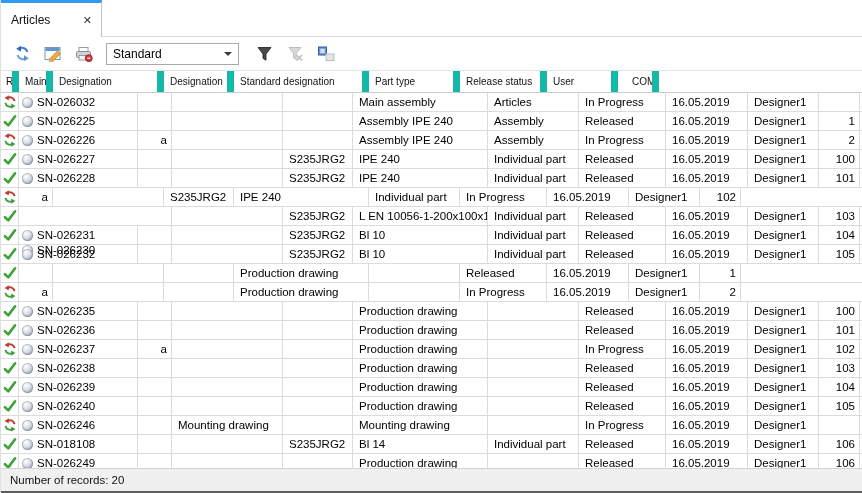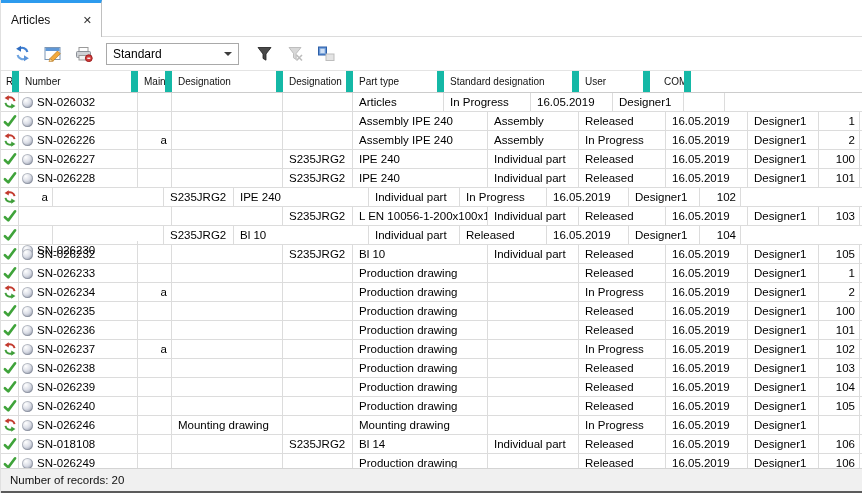--- a/index.html
+++ b/index.html
@@ -101,46 +101,47 @@
         <rect x="1.5" y="1" width="8" height="8" fill="#5b8fd9" stroke="#2d5fa6"></rect>
         <rect x="3" y="2.5" width="5" height="5" fill="#cfe0f5" stroke="#7ba3d6" stroke-width="0.7"></rect>
         <rect x="9" y="8" width="8" height="6.5" fill="#e4e4e4" stroke="#bdbdbd"></rect>
       </svg>
     </button>
   </div>
 
   <div class="table">
     <div class="thead">
         <div class="hcell" data-key="release" style="width: 18px;">Re</div>
-        <div class="hcell" data-key="number" style="width: 119px;">Number</div>
         <div class="hcell" data-key="index" style="width: 34px;">Main</div>
         <div class="hcell" data-key="designation" style="width: 111px;">Designation</div>
         <div class="hcell" data-key="designation2" style="width: 70px;">Designation</div>
+        <div class="hcell" data-key="standard_designation" style="width: 135px;">Standard designation</div>
         <div class="hcell" data-key="part_type" style="width: 91px;">Part type</div>
-        <div class="hcell" data-key="standard_designation" style="width: 135px;">Standard designation</div>
+        <div class="hcell" data-key="release_status" style="width: 87px;">Release status</div>
         <div class="hcell" data-key="user" style="width: 71px;">User</div>
         <div class="hcell" data-key="com" style="width: 41px;">COM</div>
       </div>
     <div class="tbody">
         <div class="trow">
           <div class="cell icon-cell" data-key="release" style="width: 18px;">
   <svg width="14" height="14" viewBox="0 0 16 16">
     <path d="M13.2 7 A5.4 5.4 0 0 0 4.8 3.5" stroke="#c23a2e" stroke-width="2.3" fill="none"></path>
     <polygon points="6.6,0.4 1.8,3.4 6.6,6.4" fill="#c23a2e"></polygon>
     <path d="M2.8 9 A5.4 5.4 0 0 0 11.2 12.5" stroke="#3f9e3a" stroke-width="2.3" fill="none"></path>
     <polygon points="9.4,15.6 14.2,12.6 9.4,9.6" fill="#3f9e3a"></polygon>
   </svg>
 </div>
           <div class="cell cell-number" data-key="number" style="width: 119px;">
             <span class="sphere"></span>
             <span>SN-026032</span>
           </div>
           <div class="cell" data-key="index" style="width: 34px; justify-content: flex-end;"></div>
           <div class="cell" data-key="designation" style="width: 111px;"></div>
           <div class="cell" data-key="designation2" style="width: 70px;"></div>
+          <div class="cell" data-key="standard_designation" style="width: 135px;">Main assembly</div>
           <div class="cell" data-key="part_type" style="width: 91px;">Articles</div>
           <div class="cell" data-key="release_status" style="width: 87px;">In Progress</div>
           <div class="cell" data-key="creation_date" style="width: 82px;">16.05.2019</div>
           <div class="cell" data-key="user" style="width: 71px;">Designer1</div>
           <div class="cell" data-key="com" style="width: 41px; justify-content: flex-end;"></div>
         </div>
         <div class="trow">
           <div class="cell icon-cell" data-key="release" style="width: 18px;">
   <svg width="14" height="14" viewBox="0 0 16 16">
     <path d="M2.2 9.4 L6 13 L13.8 2.6" stroke="#3fa33a" stroke-width="3" fill="none" stroke-linecap="round" stroke-linejoin="round"></path>
@@ -261,20 +262,24 @@
           <div class="cell" data-key="creation_date" style="width: 82px;">16.05.2019</div>
           <div class="cell" data-key="user" style="width: 71px;">Designer1</div>
           <div class="cell" data-key="com" style="width: 41px; justify-content: flex-end;">103</div>
         </div>
         <div class="trow">
           <div class="cell icon-cell" data-key="release" style="width: 18px;">
   <svg width="14" height="14" viewBox="0 0 16 16">
     <path d="M2.2 9.4 L6 13 L13.8 2.6" stroke="#3fa33a" stroke-width="3" fill="none" stroke-linecap="round" stroke-linejoin="round"></path>
   </svg>
 </div>
+          <div class="cell cell-number" data-key="number" style="width: 119px;">
+            <span class="sphere"></span>
+            <span>SN-026231</span>
+          </div>
           <div class="cell" data-key="index" style="width: 34px; justify-content: flex-end;"></div>
           <div class="cell" data-key="designation" style="width: 111px;"></div>
           <div class="cell" data-key="designation2" style="width: 70px;">S235JRG2</div>
           <div class="cell" data-key="standard_designation" style="width: 135px;">Bl 10</div>
           <div class="cell" data-key="part_type" style="width: 91px;">Individual part</div>
           <div class="cell" data-key="release_status" style="width: 87px;">Released</div>
           <div class="cell" data-key="creation_date" style="width: 82px;">16.05.2019</div>
           <div class="cell" data-key="user" style="width: 71px;">Designer1</div>
           <div class="cell" data-key="com" style="width: 41px; justify-content: flex-end;">104</div>
         </div>
@@ -297,47 +302,39 @@
           <div class="cell" data-key="creation_date" style="width: 82px;">16.05.2019</div>
           <div class="cell" data-key="user" style="width: 71px;">Designer1</div>
           <div class="cell" data-key="com" style="width: 41px; justify-content: flex-end;">105</div>
         </div>
         <div class="trow">
           <div class="cell icon-cell" data-key="release" style="width: 18px;">
   <svg width="14" height="14" viewBox="0 0 16 16">
     <path d="M2.2 9.4 L6 13 L13.8 2.6" stroke="#3fa33a" stroke-width="3" fill="none" stroke-linecap="round" stroke-linejoin="round"></path>
   </svg>
 </div>
-          <div class="cell cell-number" data-key="number" style="width: 119px;">
-            <span class="sphere"></span>
-            <span>SN-026233</span>
-          </div>
           <div class="cell" data-key="index" style="width: 34px; justify-content: flex-end;"></div>
           <div class="cell" data-key="designation" style="width: 111px;"></div>
           <div class="cell" data-key="designation2" style="width: 70px;"></div>
           <div class="cell" data-key="standard_designation" style="width: 135px;">Production drawing</div>
           <div class="cell" data-key="part_type" style="width: 91px;"></div>
           <div class="cell" data-key="release_status" style="width: 87px;">Released</div>
           <div class="cell" data-key="creation_date" style="width: 82px;">16.05.2019</div>
           <div class="cell" data-key="user" style="width: 71px;">Designer1</div>
           <div class="cell" data-key="com" style="width: 41px; justify-content: flex-end;">1</div>
         </div>
         <div class="trow">
           <div class="cell icon-cell" data-key="release" style="width: 18px;">
   <svg width="14" height="14" viewBox="0 0 16 16">
     <path d="M13.2 7 A5.4 5.4 0 0 0 4.8 3.5" stroke="#c23a2e" stroke-width="2.3" fill="none"></path>
     <polygon points="6.6,0.4 1.8,3.4 6.6,6.4" fill="#c23a2e"></polygon>
     <path d="M2.8 9 A5.4 5.4 0 0 0 11.2 12.5" stroke="#3f9e3a" stroke-width="2.3" fill="none"></path>
     <polygon points="9.4,15.6 14.2,12.6 9.4,9.6" fill="#3f9e3a"></polygon>
   </svg>
 </div>
-          <div class="cell cell-number" data-key="number" style="width: 119px;">
-            <span class="sphere"></span>
-            <span>SN-026234</span>
-          </div>
           <div class="cell" data-key="index" style="width: 34px; justify-content: flex-end;">a</div>
           <div class="cell" data-key="designation" style="width: 111px;"></div>
           <div class="cell" data-key="designation2" style="width: 70px;"></div>
           <div class="cell" data-key="standard_designation" style="width: 135px;">Production drawing</div>
           <div class="cell" data-key="part_type" style="width: 91px;"></div>
           <div class="cell" data-key="release_status" style="width: 87px;">In Progress</div>
           <div class="cell" data-key="creation_date" style="width: 82px;">16.05.2019</div>
           <div class="cell" data-key="user" style="width: 71px;">Designer1</div>
           <div class="cell" data-key="com" style="width: 41px; justify-content: flex-end;">2</div>
         </div>

